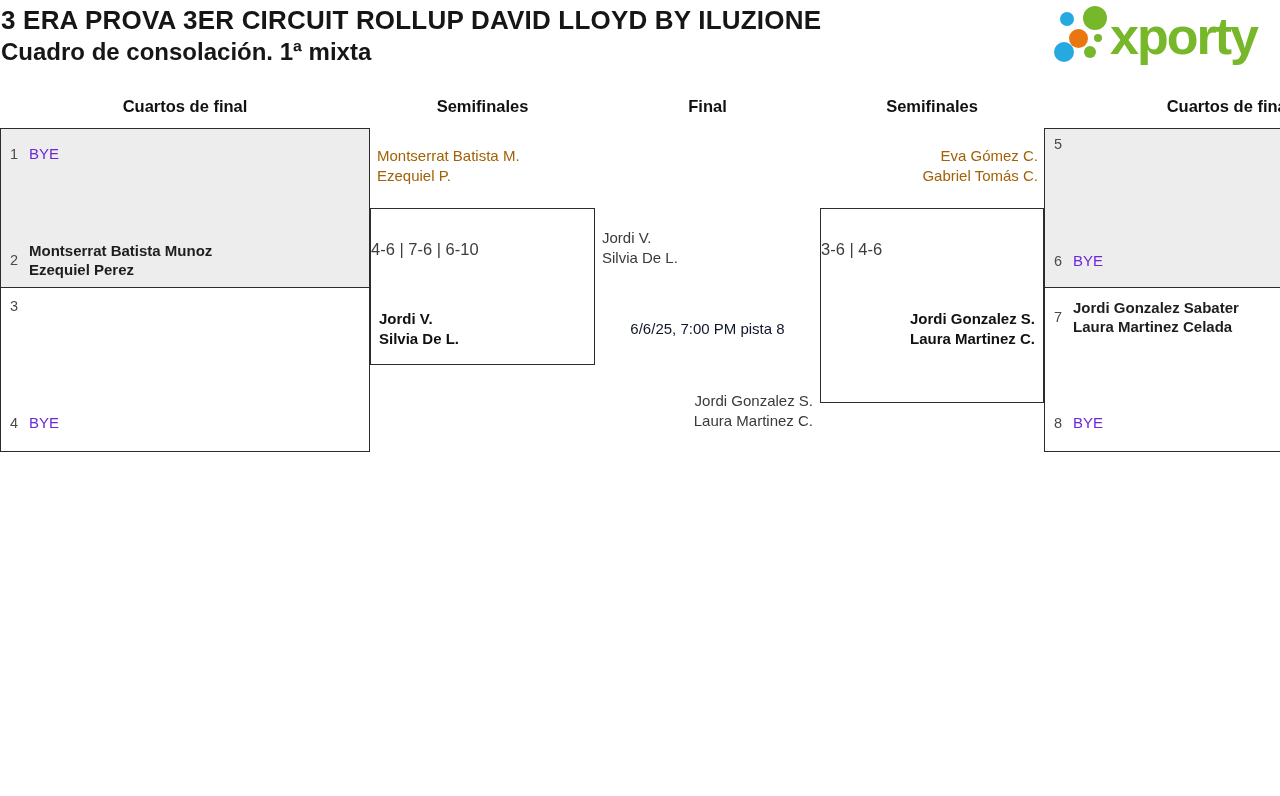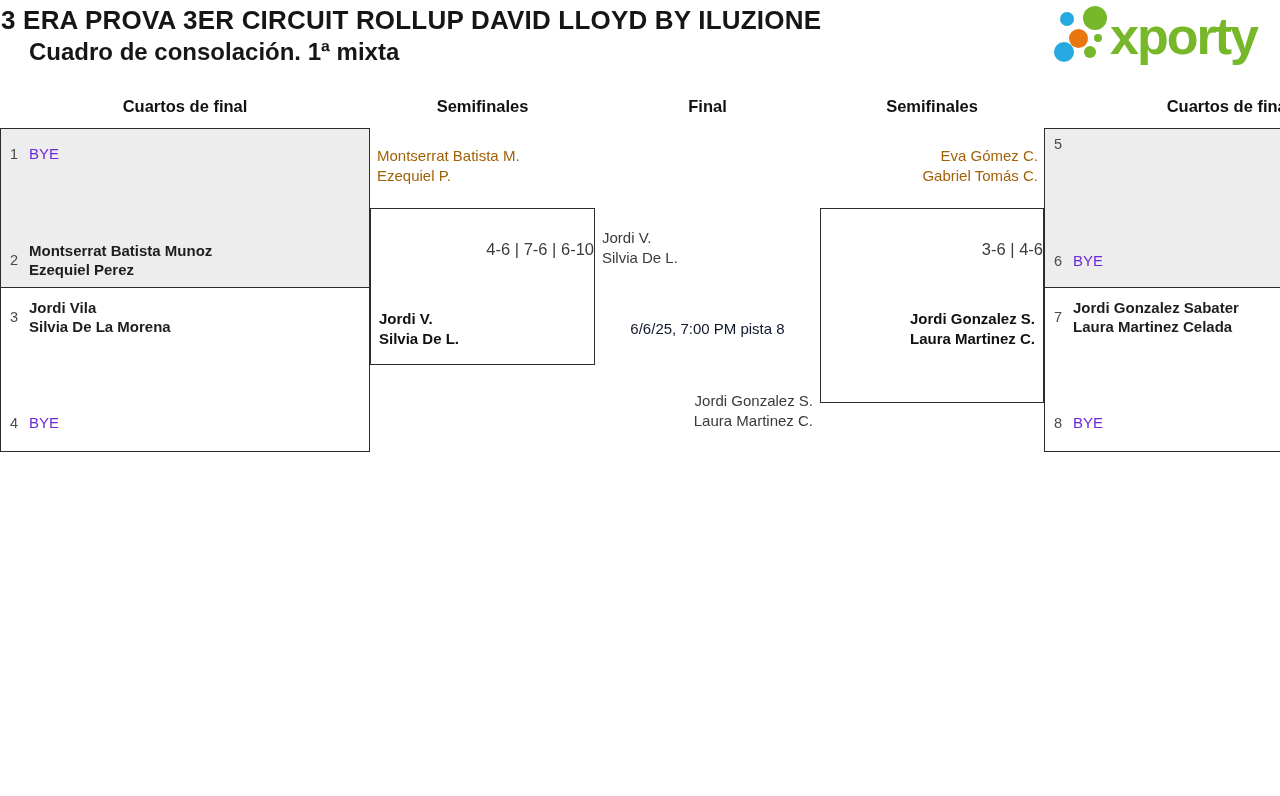--- a/index.html
+++ b/index.html
@@ -18,21 +18,20 @@
   
   .title {
     position: absolute; left: 1px; top: 5px;
     font-size: 26px; font-weight: 700; color: #161616;
     white-space: nowrap; letter-spacing: 0.2px;
   }
   .subtitle {
     position: absolute; left: 1px; top: 38px;
     font-size: 24px; font-weight: 700; color: #161616;
     white-space: nowrap;
-    margin-left: 28px;
   }
 
   
   .logo { position: absolute; left: 1048px; top: 5px; width: 232px; height: 64px; cursor: pointer; }
   .logo .dot { position: absolute; border-radius: 50%; }
   .d-blue-sm  { left: 12px; top: 7px;  width: 14px; height: 14px; background: #25a9e0; }
   .d-green-lg { left: 35px; top: 1px;  width: 24px; height: 24px; background: #76b82a; }
   .d-orange   { left: 21px; top: 24px; width: 19px; height: 19px; background: #e9760f; }
   .d-green-xs { left: 46px; top: 29px; width: 8px;  height: 8px;  background: #76b82a; }
   .d-blue-md  { left: 6px;  top: 37px; width: 20px; height: 20px; background: #25a9e0; }
@@ -77,21 +76,21 @@
   #qf-rb .s1 { top: 10px; }    #qf-rb .s2 { bottom: 19px; }
 
   
   .feed { position: absolute; top: 146px; font-size: 15px; line-height: 19.5px; color: #a16207; }
   #feed-left  { left: 377px;  text-align: left; }
   #feed-right { right: 242px; text-align: right; }
 
   
   .score {
     position: absolute; left: 0; right: 0; top: 31px;
-    text-align: right; font-size: 16.5px; color: #3c3c3c; white-space: nowrap;
+    text-align: left; font-size: 16.5px; color: #3c3c3c; white-space: nowrap;
   }
   .winner { position: absolute; top: 100px; font-size: 15px; font-weight: 700; color: #111111; line-height: 19.5px; }
   #sf-l .winner { left: 8px; text-align: left; }
   #sf-r .winner { right: 8px; text-align: right; }
 
   
   .final-team { position: absolute; font-size: 15px; line-height: 19.5px; color: #3a3a3a; }
   #final-top    { left: 602px;  top: 228px; text-align: left; }
   #final-bottom { right: 467px; top: 391px; text-align: right; }
   .match-info {
@@ -136,24 +135,20 @@
       <span class="name">
         <span class="line">Montserrat Batista Munoz</span>
         <span class="line">Ezequiel Perez</span>
       </span>
     </div>
   </div>
 
   <div class="box" id="qf-lb">
     <div class="slot s1">
       <span class="seed">3</span>
-      <span class="name">
-        <span class="line">Jordi Vila</span>
-        <span class="line">Silvia De La Morena</span>
-      </span>
     </div>
     <div class="slot s2 bye">
       <span class="seed">4</span>
       <span class="name">
         <span class="line">BYE</span>
 
       </span>
     </div>
   </div>
 

